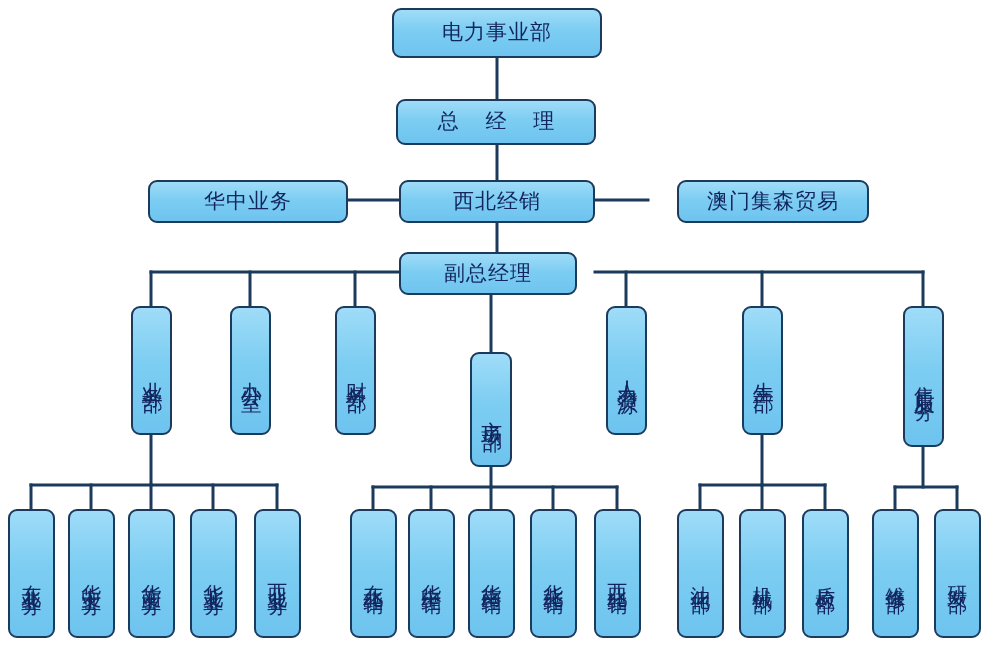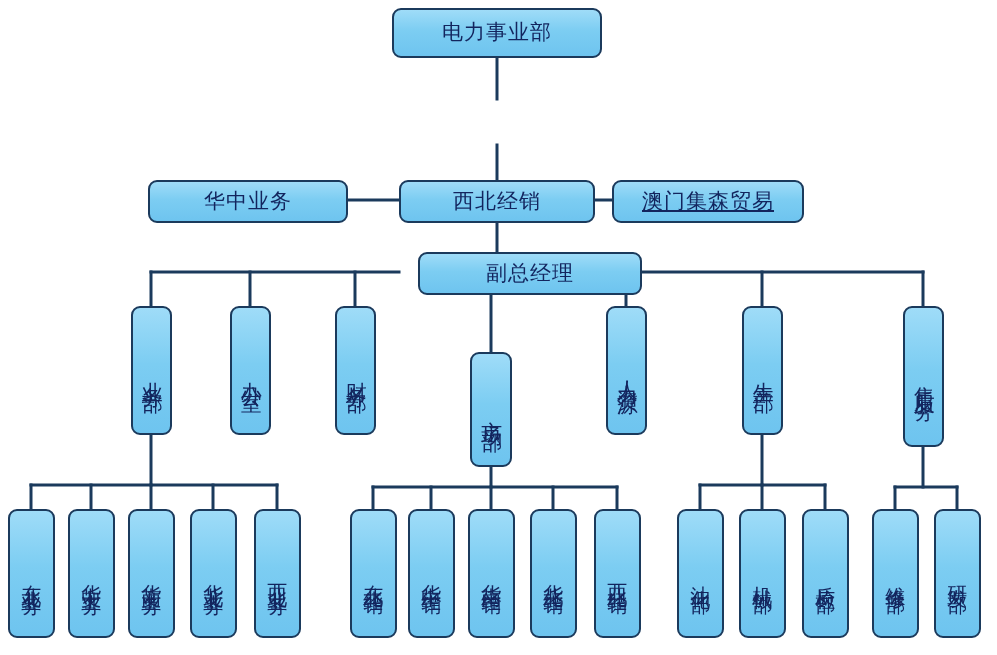--- a/index.html
+++ b/index.html
@@ -109,26 +109,27 @@
 
       <line x1="923" y1="447" x2="923" y2="487"></line>
       <line x1="895" y1="487" x2="957" y2="487"></line>
       <line x1="895" y1="487" x2="895" y2="509"></line>
       <line x1="957" y1="487" x2="957" y2="509"></line>
     </g>
   </svg>
 
   <div class="node horiz" style="left:392px; top:8px; width:210px; height:50px;">电力事业部</div>
 
+  <div class="node horiz spaced" style="left:396px; top:99px; width:200px; height:46px;">总 经 理</div>
 
   <div class="node horiz" style="left:148px; top:180px; width:200px; height:43px;">华中业务</div>
   <div class="node horiz" style="left:399px; top:180px; width:196px; height:43px;">西北经销</div>
-  <div class="node horiz" style="left:612px; top:180px; width:192px; height:43px;text-decoration:underline;">澳门集森贸易</div>
+  <div class="node horiz" style="left:677px; top:180px; width:192px; height:43px;">澳门集森贸易</div>
 
-  <div class="node horiz" style="left:399px; top:252px; width:224px; height:43px;margin-left:19px;">副总经理</div>
+  <div class="node horiz" style="left:399px; top:252px; width:178px; height:43px;">副总经理</div>
 
   <div class="node vert" style="left:131px; top:306px; width:41px; height:129px;">业务部</div>
   <div class="node vert" style="left:230px; top:306px; width:41px; height:129px;">办公室</div>
   <div class="node vert" style="left:335px; top:306px; width:41px; height:129px;">财务部</div>
   <div class="node vert" style="left:470px; top:352px; width:42px; height:115px;">市场部</div>
   <div class="node vert" style="left:606px; top:306px; width:41px; height:129px;">人力资源</div>
   <div class="node vert" style="left:742px; top:306px; width:41px; height:129px;">生产部</div>
   <div class="node vert" style="left:903px; top:306px; width:41px; height:141px;">售后服务</div>
 
   <div class="node vert small" style="left:8px; top:509px; width:47px; height:129px;">东北业务</div>

